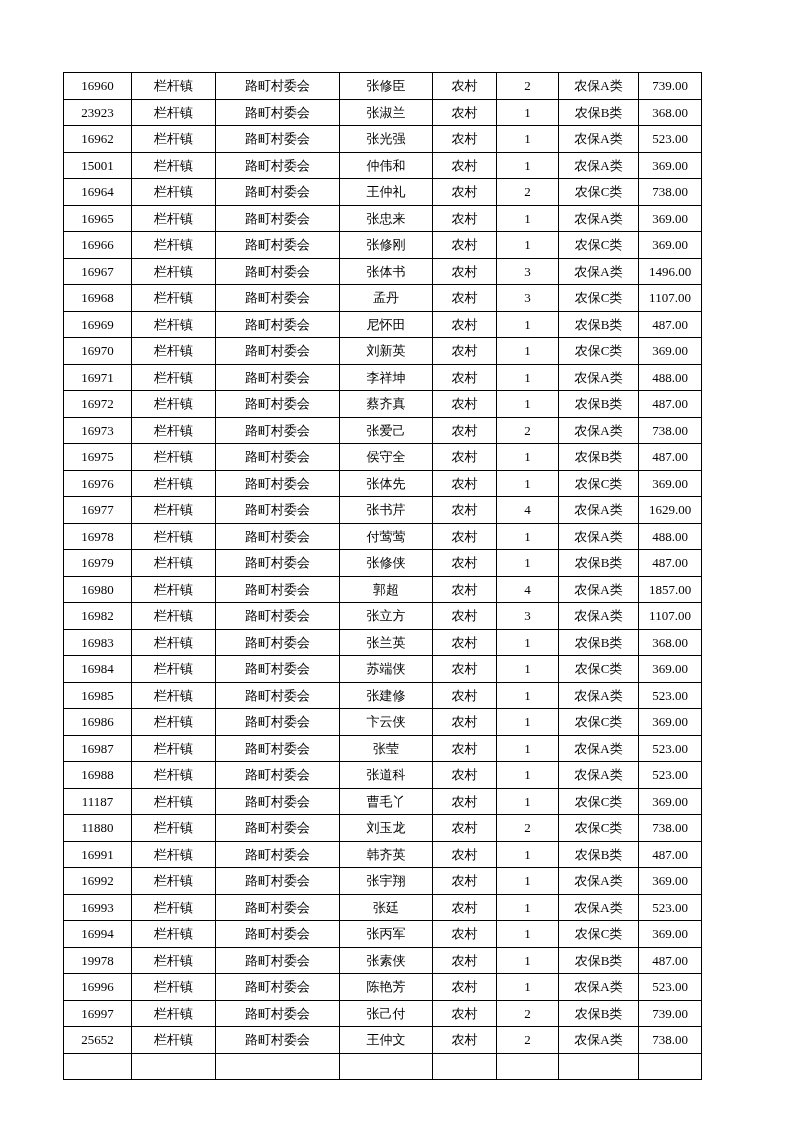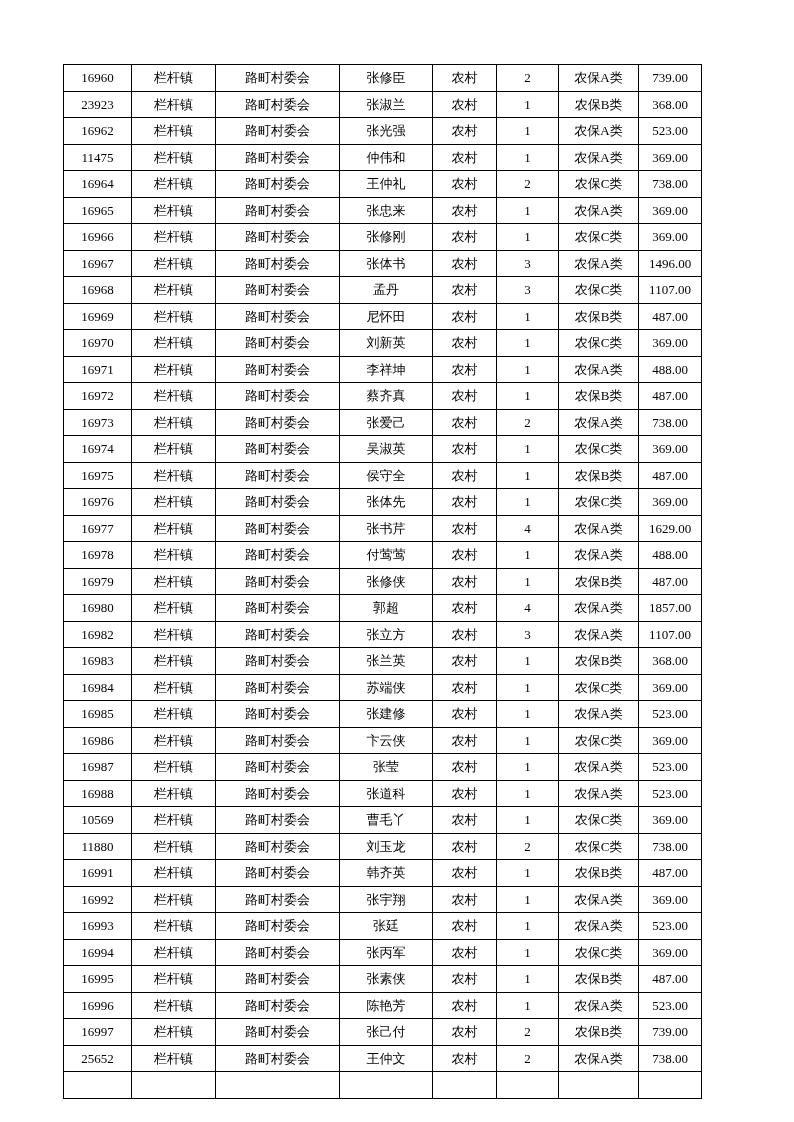--- a/index.html
+++ b/index.html
@@ -10,21 +10,21 @@
     width: 794px;
     height: 1122px;
     background: #ffffff;
     position: relative;
     overflow: hidden;
     font-family: "Liberation Serif", "DejaVu Serif", serif;
     color: #000000;
   }
   .table-wrap {
     position: absolute;
-    top: 64px;
+    top: 72px;
     left: 63px;
     width: 640px;
     height: 1046px;           
     overflow: hidden;
   }
   table.data-table {
     border-collapse: collapse;
     table-layout: fixed;
     width: 638px;
   }
@@ -88,21 +88,21 @@
     <td>16962</td>
     <td>栏杆镇</td>
     <td>路町村委会</td>
     <td>张光强</td>
     <td>农村</td>
     <td>1</td>
     <td>农保A类</td>
     <td>523.00</td>
   </tr>
         <tr>
-    <td>11475</td>
+    <td>15001</td>
     <td>栏杆镇</td>
     <td>路町村委会</td>
     <td>仲伟和</td>
     <td>农村</td>
     <td>1</td>
     <td>农保A类</td>
     <td>369.00</td>
   </tr>
         <tr>
     <td>16964</td>
@@ -198,30 +198,20 @@
     <td>16973</td>
     <td>栏杆镇</td>
     <td>路町村委会</td>
     <td>张爱己</td>
     <td>农村</td>
     <td>2</td>
     <td>农保A类</td>
     <td>738.00</td>
   </tr>
         <tr>
-    <td>16974</td>
-    <td>栏杆镇</td>
-    <td>路町村委会</td>
-    <td>吴淑英</td>
-    <td>农村</td>
-    <td>1</td>
-    <td>农保C类</td>
-    <td>369.00</td>
-  </tr>
-        <tr>
     <td>16975</td>
     <td>栏杆镇</td>
     <td>路町村委会</td>
     <td>侯守全</td>
     <td>农村</td>
     <td>1</td>
     <td>农保B类</td>
     <td>487.00</td>
   </tr>
         <tr>
@@ -338,21 +328,21 @@
     <td>16988</td>
     <td>栏杆镇</td>
     <td>路町村委会</td>
     <td>张道科</td>
     <td>农村</td>
     <td>1</td>
     <td>农保A类</td>
     <td>523.00</td>
   </tr>
         <tr>
-    <td>10569</td>
+    <td>11187</td>
     <td>栏杆镇</td>
     <td>路町村委会</td>
     <td>曹毛丫</td>
     <td>农村</td>
     <td>1</td>
     <td>农保C类</td>
     <td>369.00</td>
   </tr>
         <tr>
     <td>11880</td>
@@ -398,21 +388,21 @@
     <td>16994</td>
     <td>栏杆镇</td>
     <td>路町村委会</td>
     <td>张丙军</td>
     <td>农村</td>
     <td>1</td>
     <td>农保C类</td>
     <td>369.00</td>
   </tr>
         <tr>
-    <td>16995</td>
+    <td>19978</td>
     <td>栏杆镇</td>
     <td>路町村委会</td>
     <td>张素侠</td>
     <td>农村</td>
     <td>1</td>
     <td>农保B类</td>
     <td>487.00</td>
   </tr>
         <tr>
     <td>16996</td>

